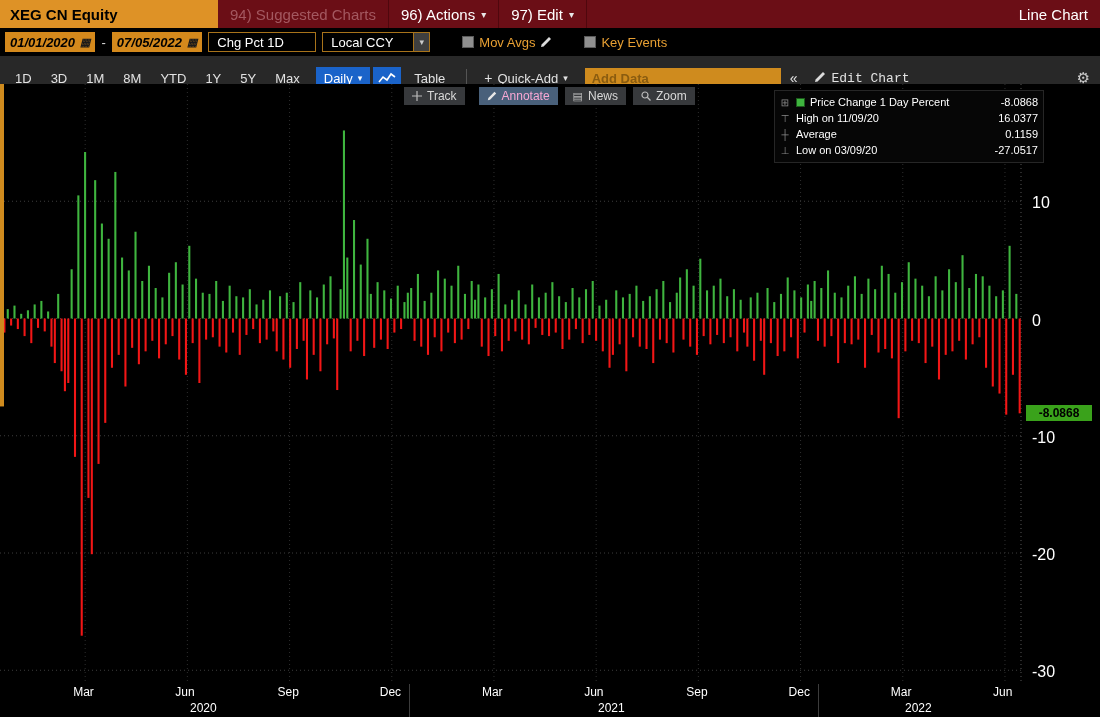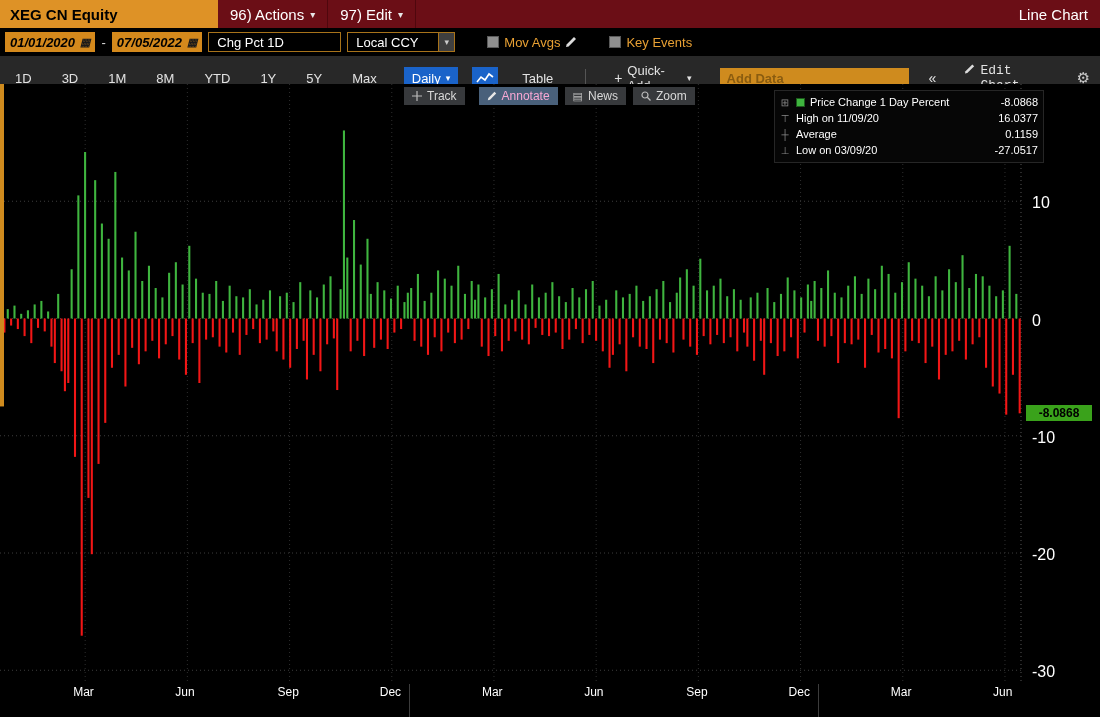--- a/index.html
+++ b/index.html
@@ -24,21 +24,21 @@
   .dash-sep { color:#ddd; }
   .field-outline { border:1px solid #a8731a; color:#fff; height:20px; display:flex; align-items:center; padding:0 8px; background:#000; }
   .ccy-wrap { display:flex; align-items:stretch; height:20px; }
   .ccy-dd { width:16px; background:#3f3f3f; border:1px solid #a8731a; border-left:none; color:#ccc; font-size:9px; display:flex; align-items:center; justify-content:center; }
   .chk-group { display:flex; align-items:center; gap:5px; margin-left:26px; }
   .checkbox { width:12px; height:12px; background:#8f8f8f; border:1px solid #5a5a5a; }
   .chk-label { color:#e8a033; }
   .pencil-svg { width:12px; height:12px; }
 
   
-  .row3 { height:44px; background:#282828; display:flex; align-items:center; gap:12px; padding:0 6px; font-size:13px; color:#e2e2e2; }
+  .row3 { height:44px; background:#282828; display:flex; align-items:center; gap:1px; padding:0 6px; font-size:13px; color:#e2e2e2; }
   .range-btn { padding:0 9px; height:22px; display:flex; align-items:center; cursor:default; }
   .daily-btn { background:#1a63c9; color:#fff; height:22px; display:flex; align-items:center; gap:5px; padding:0 8px; margin-left:6px; }
   .daily-btn .caret { font-size:9px; }
   .charttype-btn { background:#1a63c9; width:28px; height:22px; display:flex; align-items:center; justify-content:center; margin-left:2px; }
   .table-btn { padding:0 12px; height:22px; display:flex; align-items:center; }
   .vdiv { width:1px; height:18px; background:#555; margin:0 8px; }
   .quickadd-btn { display:flex; align-items:center; gap:5px; padding:0 8px; }
   .quickadd-btn .plus { font-size:14px; }
   .quickadd-btn .caret { font-size:9px; }
   .adddata-input { background:#cf8b1e; border:none; outline:none; height:20px; width:196px; padding:0 7px; font-size:13px; font-weight:bold; color:#4e3405; font-family:"Liberation Sans", sans-serif; margin-left:8px; }
@@ -70,20 +70,23 @@
   .xtick { position:absolute; color:#fff; font-size:12px; }
   .x-years { position:absolute; top:617px; left:0; width:1022px; height:16px; color:#fff; font-size:12px; }
   .year-label { position:absolute; }
   .year-sep { position:absolute; top:600px; width:1px; height:33px; background:#3c3c3c; }
 </style>
 </head>
 <body>
 
 <div class="topbar">
   <div class="ticker-chip">XEG CN Equity</div>
+  <div class="menu-item dim">
+    <span>94) Suggested Charts</span>
+  </div>
   <div class="menu-item">
     <span>96) Actions</span>
     <span class="caret">▾</span>
   </div>
   <div class="menu-item">
     <span>97) Edit</span>
     <span class="caret">▾</span>
   </div>
   <div class="topbar-right">Line Chart</div>
 </div>
@@ -91,21 +94,21 @@
 <div class="row2">
   <div class="date-chip">
     <span>01/01/2020</span>
     <span class="cal-glyph">▦</span>
   </div>
   <span class="dash-sep">-</span>
   <div class="date-chip">
     <span>07/05/2022</span>
     <span class="cal-glyph">▦</span>
   </div>
-  <div class="field-outline" style="width:133px;">
+  <div class="field-outline" style="width:108px;">
     <span>Chg Pct 1D</span>
   </div>
   <div class="ccy-wrap">
     <div class="field-outline" style="width:92px;">
       <span>Local CCY</span>
     </div>
     <div class="ccy-dd">▾</div>
   </div>
   <div class="chk-group">
     <div class="checkbox"></div>
@@ -552,15 +555,20 @@
       <div class="xtick" style="left: 175.367px;">Jun</div>
       <div class="xtick" style="left: 277.567px;">Sep</div>
       <div class="xtick" style="left: 379.767px;">Dec</div>
       <div class="xtick" style="left: 481.967px;">Mar</div>
       <div class="xtick" style="left: 584.167px;">Jun</div>
       <div class="xtick" style="left: 686.367px;">Sep</div>
       <div class="xtick" style="left: 788.567px;">Dec</div>
       <div class="xtick" style="left: 890.767px;">Mar</div>
       <div class="xtick" style="left: 992.967px;">Jun</div>
     </div>
+  <div class="x-years">
+    <span class="year-label" style="left:190px;">2020</span>
+    <span class="year-label" style="left:598px;">2021</span>
+    <span class="year-label" style="left:905px;">2022</span>
+  </div>
   <div class="year-sep" style="left:409px;"></div>
   <div class="year-sep" style="left:818px;"></div>
 </div>
 
 </body></html>

